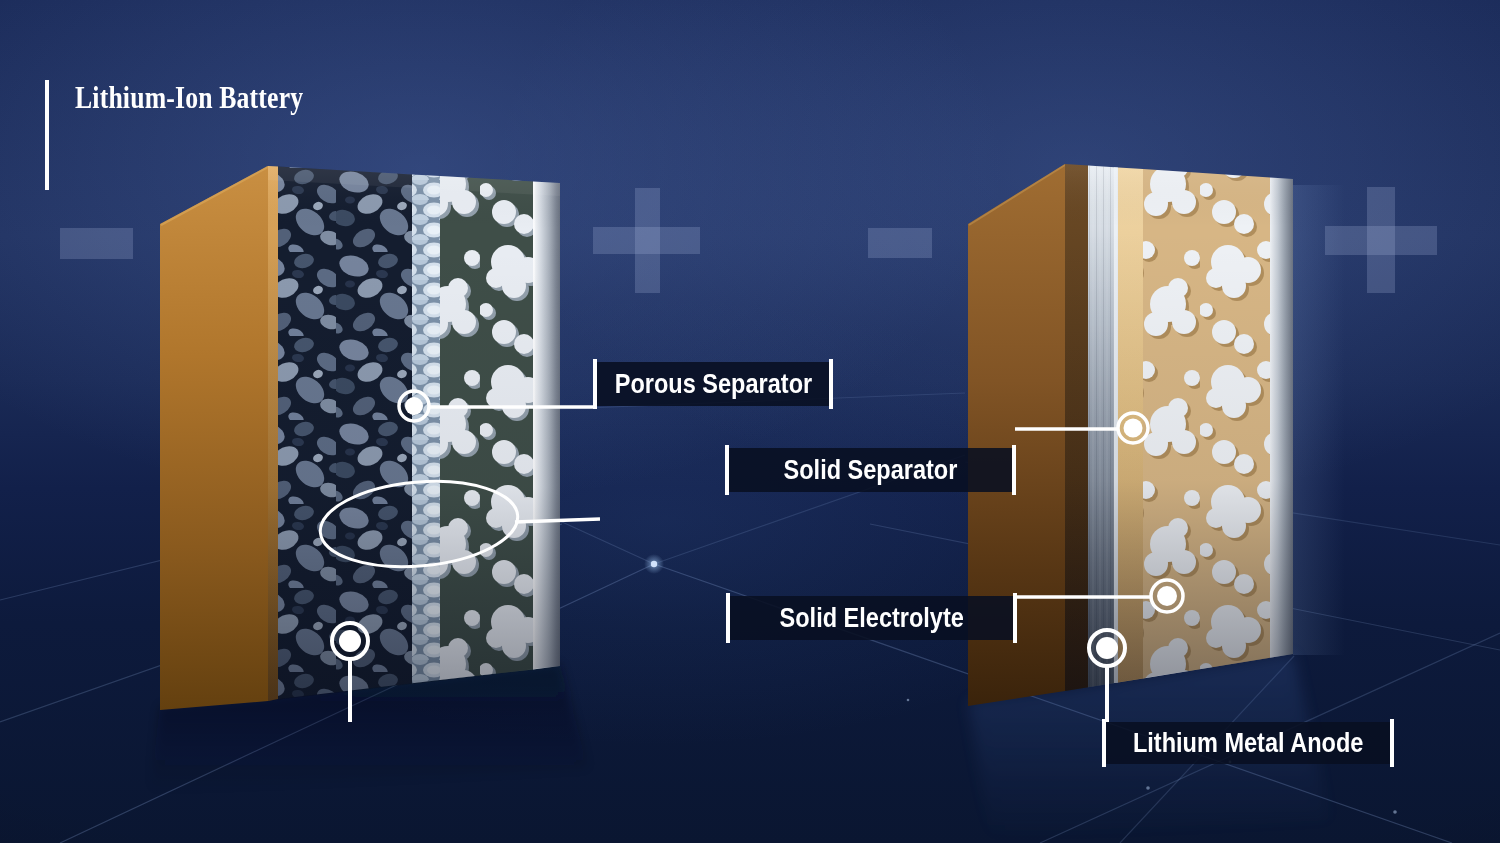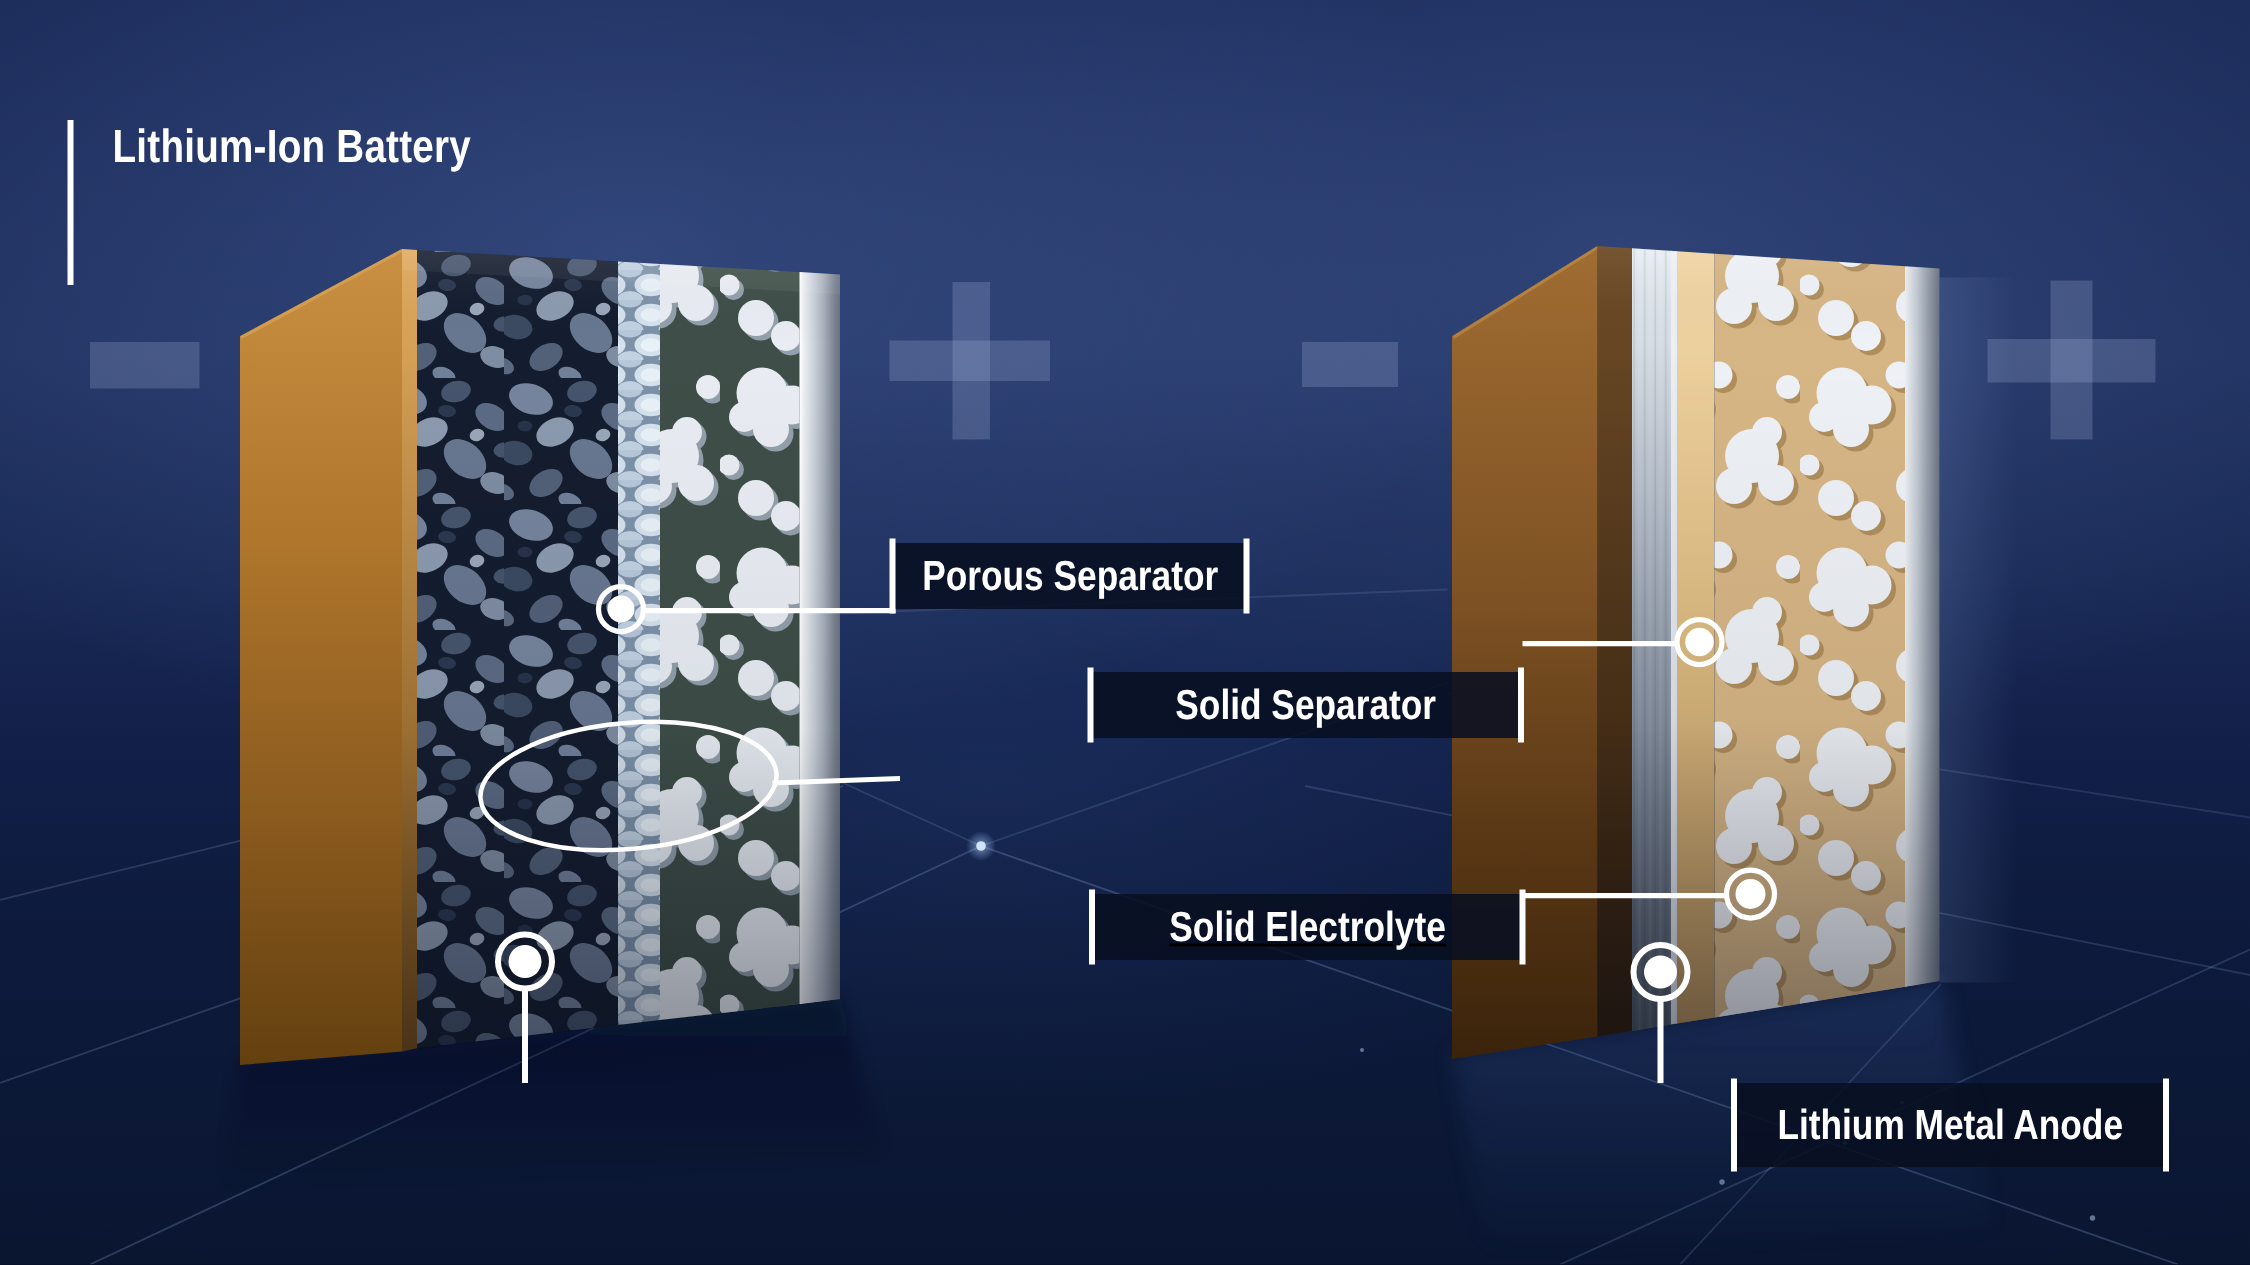--- a/index.html
+++ b/index.html
@@ -9,21 +9,21 @@
     background:
       radial-gradient(900px 520px at 28% 20%, rgba(95,125,195,0.30), transparent 65%),
       radial-gradient(900px 520px at 72% 20%, rgba(95,125,195,0.26), transparent 65%),
       radial-gradient(700px 320px at 44% 62%, rgba(70,110,180,0.14), transparent 70%),
       linear-gradient(180deg,#1a2a58 0%,#20315f 28%,#1a2a56 45%,#12204a 58%,#0d1a3c 74%,#0a1631 100%);
   }
   .scene{position:absolute;inset:0;}
   .vignette{position:absolute;inset:0;pointer-events:none;
     background:radial-gradient(140% 120% at 50% 38%, transparent 58%, rgba(4,8,20,0.45) 100%);}
   
-  .title{position:absolute;display:flex;align-items:flex-start;color:#fff;}
+  .title{position:absolute;display:flex;align-items:flex-start;color:#fff;font-family:Liberation Serif, serif;}
   .title .tbar{position:absolute;left:0;top:0;width:4px;height:110px;background:#fff;}
   .title .ttext{display:inline-block;margin-left:30px;font-size:31px;font-weight:700;
     letter-spacing:0.2px;transform:scaleX(0.83);transform-origin:left top;white-space:nowrap;}
   
   .callout{position:absolute;background:rgba(8,15,33,0.88);display:flex;align-items:center;justify-content:center;}
   .callout .bar{position:absolute;top:-3px;bottom:-3px;width:4px;background:#fff;}
   .callout .bar-l{left:-2px;} .callout .bar-r{right:-2px;}
   .callout .txt{display:inline-block;color:#fff;font-size:28px;font-weight:700;white-space:nowrap;
     transform:scaleX(0.84);transform-origin:center;}
   
@@ -327,26 +327,26 @@
     <span class="bar bar-r"></span>
   </div>
 
   <div class="callout" style="left:727px;top:448px;width:287px;height:44px;">
     <span class="bar bar-l"></span>
     <span class="txt">Solid Separator</span>
     <span class="bar bar-r"></span>
   </div>
 
 
-  <div class="callout" style="left:728px;top:596px;width:287px;height:44px;text-decoration:underline;">
+  <div class="callout" style="left:728px;top:596px;width:287px;height:44px;">
     <span class="bar bar-l"></span>
     <span class="txt">Solid Electrolyte</span>
     <span class="bar bar-r"></span>
   </div>
 
 
-  <div class="callout" style="left:1156px;top:722px;width:288px;height:56px;">
+  <div class="callout" style="left:1104px;top:722px;width:288px;height:42px;">
     <span class="bar bar-l"></span>
     <span class="txt">Lithium Metal Anode</span>
     <span class="bar bar-r"></span>
   </div>
 
 </div>
 
 </body></html>

